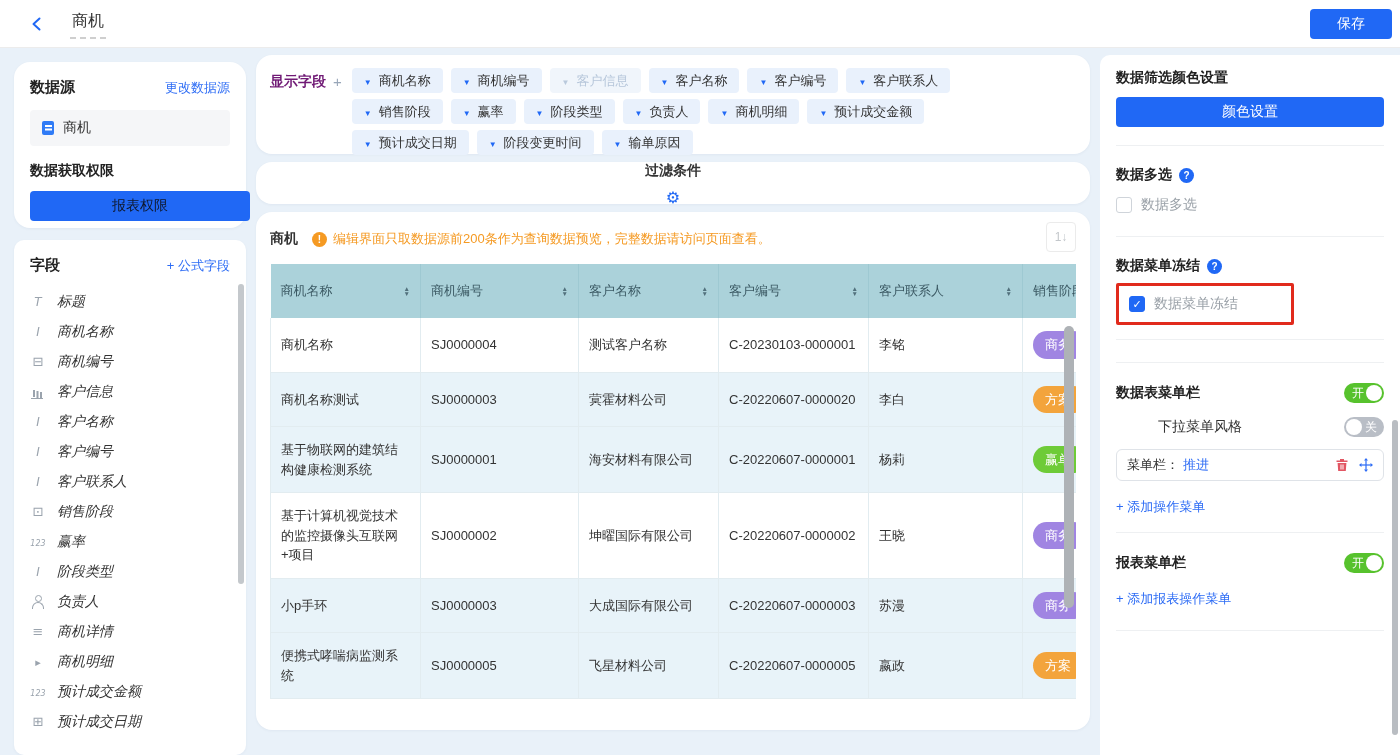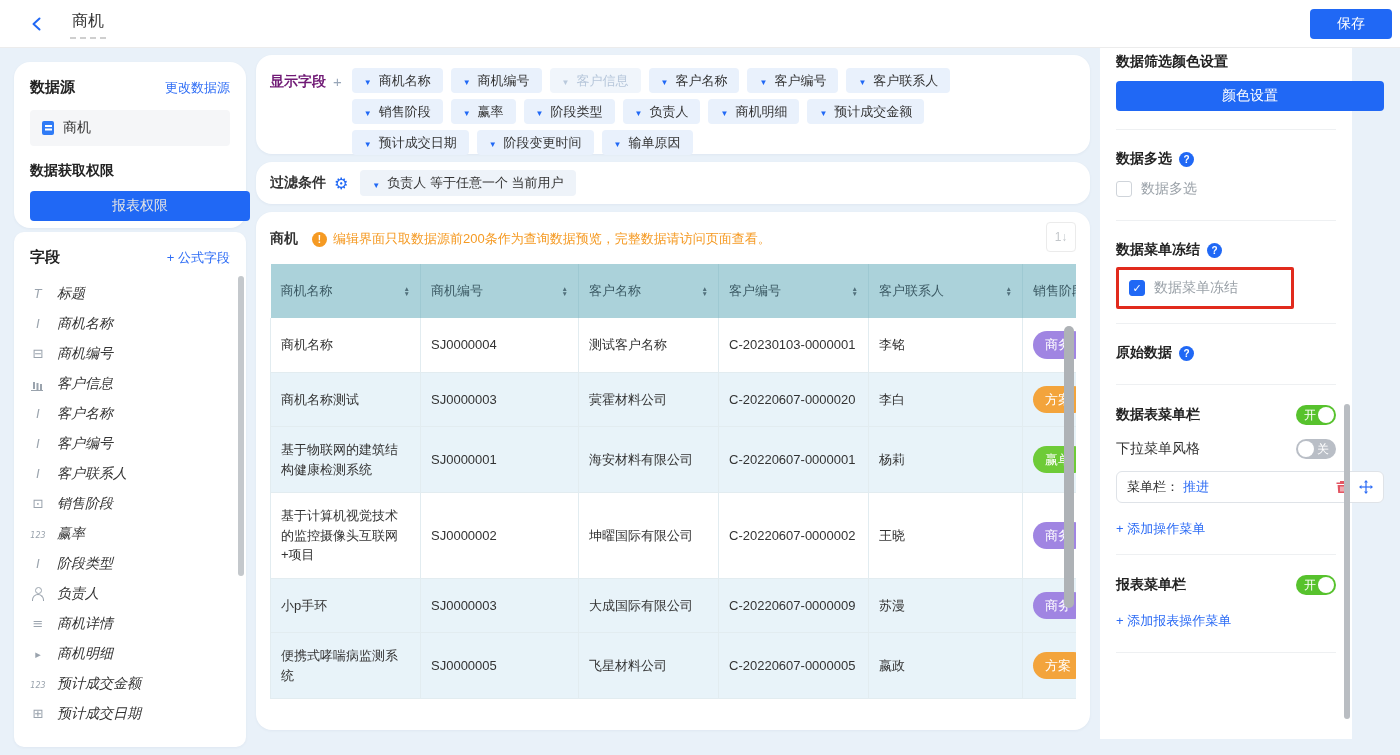--- a/index.html
+++ b/index.html
@@ -21,23 +21,23 @@
 
   
   .ds-card { left:14px; top:62px; width:232px; height:166px; padding:16px 16px 0; }
   .row-between { display:flex; align-items:center; justify-content:space-between; }
   .sec-title { font-size:15px; font-weight:bold; color:#222; }
   .link { color:#2d6cf5; font-size:13px; cursor:pointer; text-decoration:none; }
   .ds-item { margin-top:13px; height:36px; background:#f5f6f8; border-radius:4px; display:flex; align-items:center; padding-left:12px; gap:9px; font-size:14px; }
   .doc-icon { width:12px; height:14px; background:#2f7bf6; border-radius:2px; position:relative; flex:0 0 auto; }
   .doc-icon::after { content:""; position:absolute; left:2.5px; top:4px; width:7px; height:1.5px; background:#fff; box-shadow:0 3.5px 0 #fff; }
   .ds-sub { margin-top:16px; font-size:14px; font-weight:bold; color:#222; }
-  .perm-btn { margin-top:11px; width:220px; height:30px; background:#2068f5; color:#e5e5e5; border:none; border-radius:4px; font-size:14px; cursor:pointer; font-family:inherit; }
-
-  .fields-card { left:14px; top:232px; width:232px; height:515px; padding:16px 16px 0; border-radius:10px; }
+  .perm-btn { margin-top:11px; width:220px; height:30px; background:#2068f5; color:#0f172a; border:none; border-radius:4px; font-size:14px; cursor:pointer; font-family:inherit; }
+
+  .fields-card { left:14px; top:240px; width:232px; height:515px; padding:16px 16px 0; border-radius:10px; }
   .field-list { margin-top:12px; }
   .field-item { height:30px; display:flex; align-items:center; gap:11px; font-size:14px; color:#333; cursor:grab;font-style:italic; }
   .fi { width:16px; height:14px; position:relative; color:#9aa3ad; font-size:12px; line-height:14px; text-align:center; flex:0 0 auto; font-family:"DejaVu Sans",sans-serif; }
   .fi-title::before { content:"T"; font-size:12px; }
   .fi-text::before { content:"I"; font-size:12px; }
   .fi-autonum::before { content:"⊟"; font-size:13px; }
   .fi-select::before { content:"⊡"; font-size:13px; }
   .fi-detail::before { content:"≡"; font-size:13px; }
   .fi-subtable::before { content:"▸"; font-size:11px; }
   .fi-date::before { content:"⊞"; font-size:13px; }
@@ -55,21 +55,21 @@
   .disp-label { font-size:14px; font-weight:600; color:#701a75; }
   .add-plus { color:#98a6b8; font-size:15px; cursor:pointer; }
   .tag-rows { margin-left:10px; display:flex; flex-direction:column; gap:6px; }
   .tag-row { display:flex; gap:8px; }
   .tag { display:inline-flex; align-items:center; gap:7px; height:25px; padding:0 12px; background:#e9f1fc; border-radius:4px; font-size:13px; color:#333; cursor:pointer; white-space:nowrap; }
   .caret { display:inline-block; }
   .caret::before { content:"▼"; font-size:8px; color:#2068f5; }
   .tag.disabled { background:#f0f5fb; color:#b6c6da; }
   .tag.disabled .caret::before { color:#b9c9dc; }
 
-  .filter-card { left:256px; top:162px; width:834px; height:42px; padding:0 14px; display:flex; align-items:center; gap:8px; }
+  .filter-card { left:256px; top:162px; width:834px; height:42px; padding:0 14px; display:flex; align-items:center; gap:8px;flex-direction:column; }
   .filter-label { font-size:14px; font-weight:600; color:#333; }
   .gear { display:inline-block; cursor:pointer; }
   .gear::before { content:"⚙"; color:#2068f5; font-size:16px; }
   .filter-tag { display:inline-flex; align-items:center; gap:7px; height:26px; padding:0 12px; background:#eef3f9; border-radius:4px; font-size:13px; color:#333; cursor:pointer; margin-left:4px; }
 
   .preview-card { left:256px; top:212px; width:834px; height:518px; padding:12px 14px 0; }
   .preview-head { position:relative; display:flex; align-items:center; gap:14px; height:30px; }
   .preview-title { font-size:14px; font-weight:bold; color:#333; }
   .warn { display:flex; align-items:center; gap:6px; color:#f59a23; font-size:13px; }
   .warn-icon { width:15px; height:15px; border-radius:50%; background:#f59a23; color:#fff; font-size:10px; font-weight:bold; display:inline-flex; align-items:center; justify-content:center; flex:0 0 auto; }
@@ -86,42 +86,42 @@
   .sort-stack::after { content:"▼"; }
   td { font-size:13px; color:#333; padding:13px 10px; border:1px solid #e2ecf0; border-top:none; background:#fff; line-height:1.5; }
   tr.alt td { background:#e8f3f9; }
   .badge { display:inline-block; color:#fff; font-size:13px; padding:4px 16px 4px 12px; border-radius:14px; white-space:nowrap; }
   .badge[data-color="purple"] { background:#a085e2; }
   .badge[data-color="orange"] { background:#f3a43c; }
   .badge[data-color="green"]  { background:#6ecb38; }
   .table-vthumb { position:absolute; left:794px; top:62px; width:10px; height:282px; background:#aeb2b6; border-radius:5px; }
 
   
-  .right-panel { left:1100px; top:39px; width:252px; height:700px; border-radius:10px 0 0 0; padding:14px 16px 0; box-shadow:none; }
+  .right-panel { left:1100px; top:55px; width:300px; height:700px; border-radius:10px 0 0 0; padding:14px 16px 0; box-shadow:none; }
   .rp-title { font-size:14px; font-weight:bold; color:#222; display:flex; align-items:center; gap:7px; }
   .q-icon { width:15px; height:15px; border-radius:50%; background:#2068f5; color:#fff; font-size:10px; display:inline-flex; align-items:center; justify-content:center; cursor:pointer; flex:0 0 auto; }
   .q-icon::before { content:"?"; }
   .color-btn { margin-top:10px; width:268px; height:30px; background:#2068f5; color:#fff; border:none; border-radius:4px; font-size:14px; cursor:pointer; font-family:inherit; }
   .divider { border-top:1px solid #eef0f2; margin:18px 0 0; }
   .cb-row { display:flex; align-items:center; gap:9px; margin-top:12px; font-size:14px; color:#9aa1a8; }
   .cb { width:16px; height:16px; border:1px solid #cfd4da; border-radius:3px; background:#fff; display:inline-flex; align-items:center; justify-content:center; cursor:pointer; flex:0 0 auto; }
   .cb.checked { background:#2068f5; border-color:#2068f5; }
   .cb.checked::before { content:"✓"; color:#fff; font-size:11px; }
   .highlight-box { margin-top:8px; width:178px; border:3px solid #e12a1c; border-radius:2px; padding:9px 10px; }
   .highlight-box .cb-row { margin-top:0; }
   .toggle { width:40px; height:20px; border-radius:10px; position:relative; display:inline-flex; align-items:center; cursor:pointer; flex:0 0 auto; }
   .toggle .knob { position:absolute; width:16px; height:16px; background:#fff; border-radius:50%; top:2px; }
   .toggle.on { background:#57c22d; }
   .toggle.on .knob { right:2px; }
   .toggle.on .t-label { margin-left:8px; color:#fff; font-size:12px; }
   .toggle.off { background:#b9bec6; }
   .toggle.off .knob { left:2px; }
   .toggle.off .t-label { margin-left:21px; color:#fff; font-size:12px; }
   .rp-row { display:flex; align-items:center; justify-content:space-between; }
-  .rp-plain { font-size:14px; color:#333; }
+  .rp-plain { font-size:14px; color:#333;margin-left:42px; }
   .menu-item-box { margin-top:12px; width:268px; height:32px; border:1px solid #dfe3e8; border-radius:6px; display:flex; align-items:center; padding:0 10px; gap:4px; background:#fff; }
   .mi-label { font-size:13px; color:#333; }
   .mi-value { font-size:13px; color:#2d6cf5; }
   .mi-icons { margin-left:auto; display:flex; align-items:center; gap:10px; }
   .add-link { display:inline-block; margin-top:17px; font-size:13px; color:#2d6cf5; cursor:pointer; }
   .rp-thumb { right:2px; top:365px; width:6px; height:315px; background:#b9bdc2; }
   .mt14 { margin-top:14px; } .mt16 { margin-top:16px; } .mt20 { margin-top:20px; } .mt22 { margin-top:22px; }
   svg { display:block; }
 </style>
 </head>
@@ -395,21 +395,21 @@
           <td>SJ0000002</td>
           <td>坤曜国际有限公司</td>
           <td>C-20220607-0000002</td>
           <td>王晓</td>
           <td><span class="badge" data-color="purple">商务</span></td>
         </tr>
         <tr class="alt">
           <td>小p手环</td>
           <td>SJ0000003</td>
           <td>大成国际有限公司</td>
-          <td>C-20220607-0000009</td>
+          <td>C-20220607-0000003</td>
           <td>苏漫</td>
           <td><span class="badge" data-color="purple">商务</span></td>
         </tr>
         <tr class="alt">
           <td>便携式哮喘病监测系统</td>
           <td>SJ0000005</td>
           <td>飞星材料公司</td>
           <td>C-20220607-0000005</td>
           <td>嬴政</td>
           <td><span class="badge" data-color="orange">方案</span></td>
@@ -445,24 +445,20 @@
   </div>
   <div class="highlight-box">
     <div class="cb-row">
       <span class="cb checked"></span>
       <span>数据菜单冻结</span>
     </div>
   </div>
 
   <div class="divider mt14"></div>
 
-  <div class="rp-title mt20">
-    <span>原始数据</span>
-    <span class="q-icon"></span>
-  </div>
 
   <div class="divider mt22"></div>
 
   <div class="rp-row mt20">
     <span class="rp-title">数据表菜单栏</span>
     <span class="toggle on">
       <span class="t-label">开</span>
       <span class="knob"></span>
     </span>
   </div>

